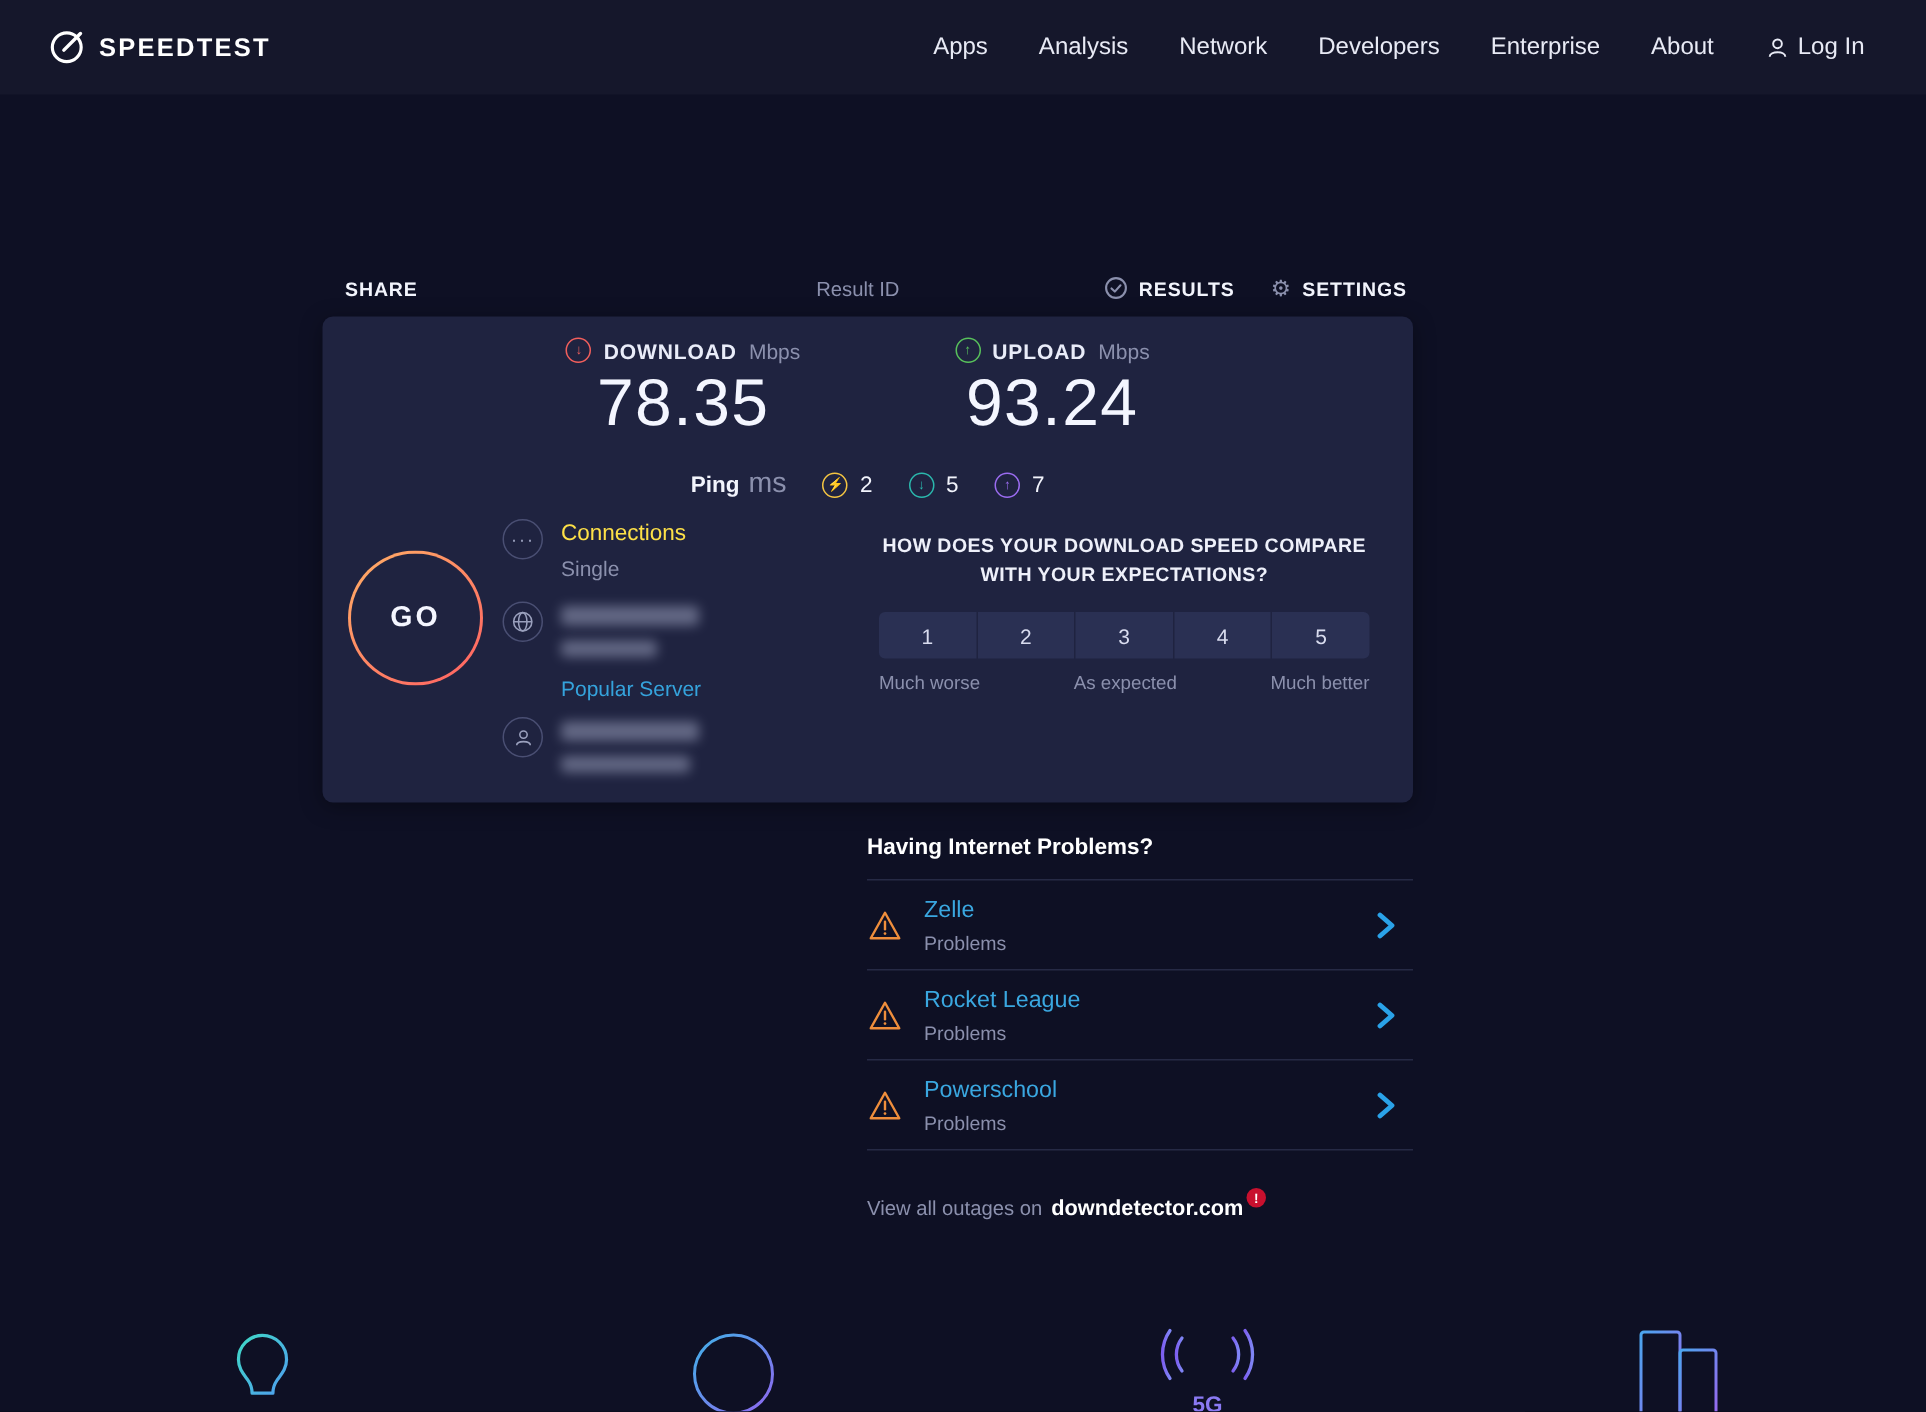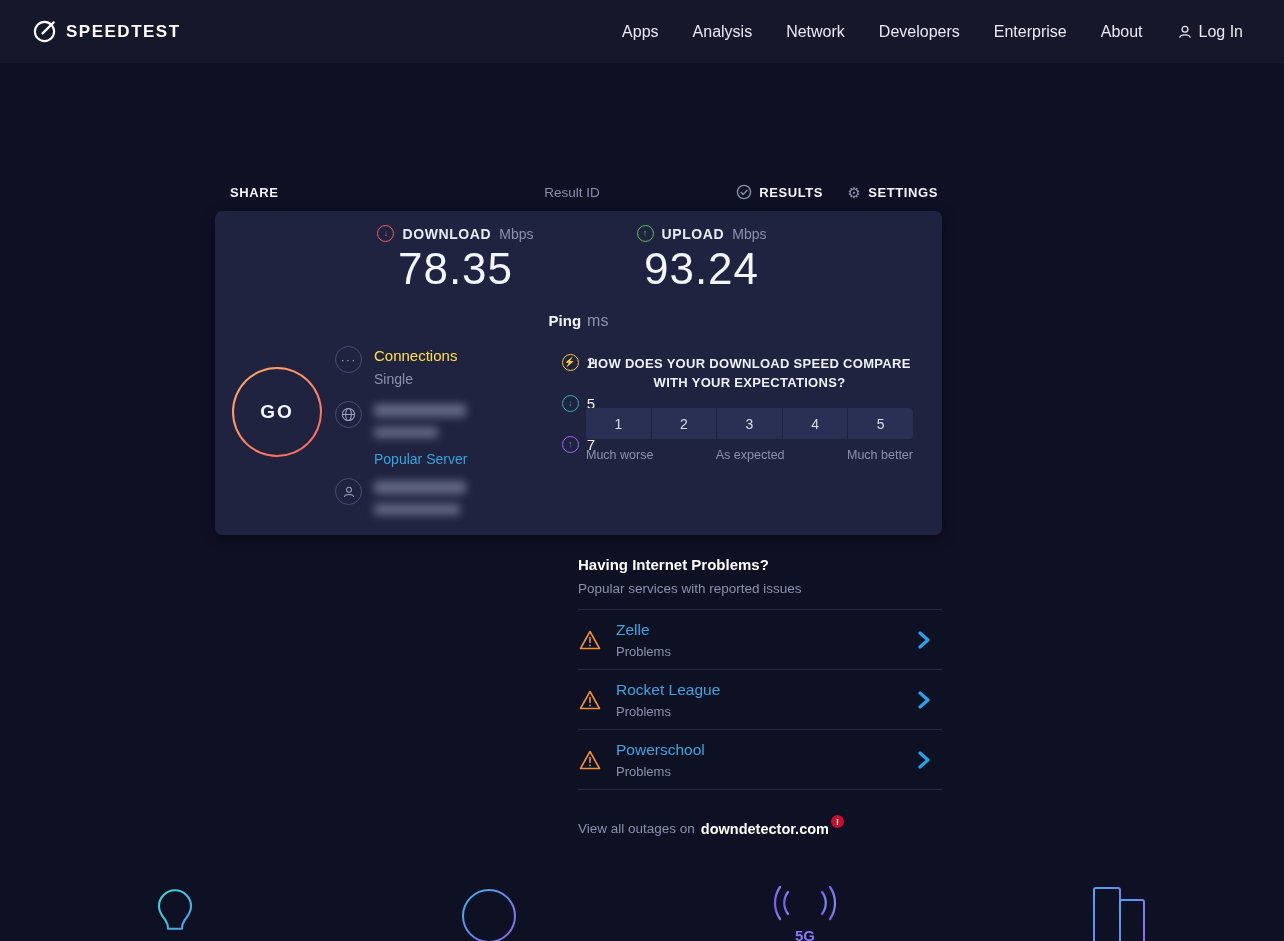--- a/index.html
+++ b/index.html
@@ -39,24 +39,24 @@
 
   .circ { width:17px; height:17px; border-radius:50%; border:1.4px solid currentColor;
           display:inline-flex; align-items:center; justify-content:center; font-size:9px; line-height:1; flex:none; }
   .red    { color:#f25f5c; }
   .green  { color:#58c15b; }
   .yellow { color:#f4c542; }
   .teal   { color:#2bb8ad; }
   .purple { color:#9b6cf0; }
 
   .ping-row { position:absolute; top:101px; left:0; width:100%;
-              display:flex; justify-content:center; align-items:center; gap:24px;flex-direction:column; }
+              display:flex; justify-content:center; align-items:center; gap:24px; }
   .ping-name { display:flex; align-items:baseline; gap:6px; }
   .ping-label { color:#f2f4fc; font-size:15px; font-weight:bold; }
-  .ping-unit { color:#8b90ad; font-size:16px; }
+  .ping-unit { color:#8b90ad; font-size:19px; }
   .ping-item { display:flex; align-items:center; gap:8px; }
   .ping-val { color:#f2f4fc; font-size:15px; }
 
   .go-btn { position:absolute; left:17px; top:156px; width:90px; height:90px; border-radius:50%;
             border:2px solid transparent;
             background:linear-gradient(#1f2340,#1f2340) padding-box,
                        linear-gradient(140deg,#ffb066,#ff5f62) border-box;
             display:flex; align-items:center; justify-content:center; cursor:pointer; }
   .go-btn span { color:#f4f6ff; font-size:19px; letter-spacing:2px; font-weight:bold; }
 
@@ -279,21 +279,20 @@
       <div class="survey-scale">
         <span>Much worse</span>
         <span>As expected</span>
         <span>Much better</span>
       </div>
     </div>
   </div>
 
   <div class="outages">
     <div class="outages-title">Having Internet Problems?</div>
-    <div class="outages-sub">Popular services with reported issues</div>
 
     <div class="outage-list">
 
       <div class="outage-row">
         <span style="display:flex;">
           <svg width="24" height="24" viewBox="0 0 24 24" fill="none" stroke="#ef8e3c" stroke-width="1.6" stroke-linejoin="round">
             <path d="M12 3.5 L21.5 20.5 H2.5 Z"></path>
             <line x1="12" y1="9.5" x2="12" y2="14.5" stroke-linecap="round"></line>
             <circle cx="12" cy="17.4" r="0.9" fill="#ef8e3c" stroke="none"></circle>
           </svg>

